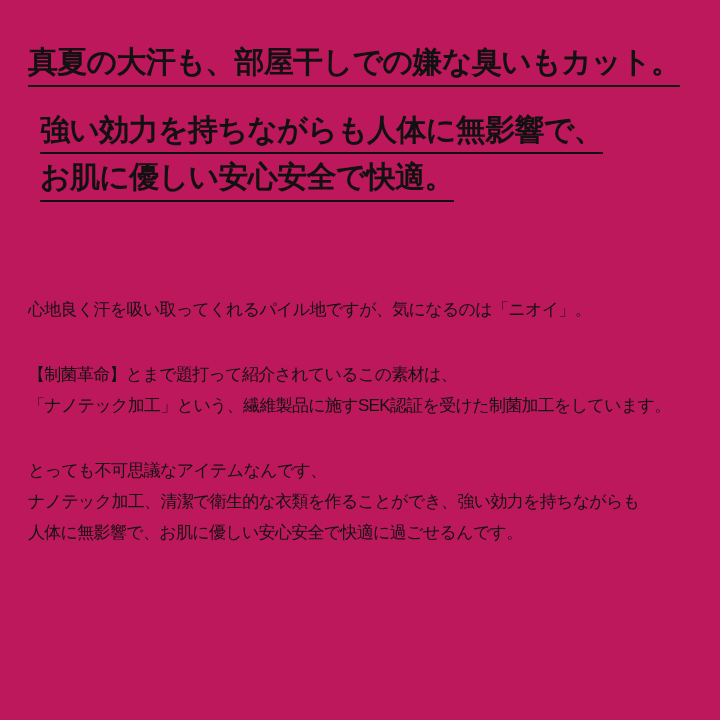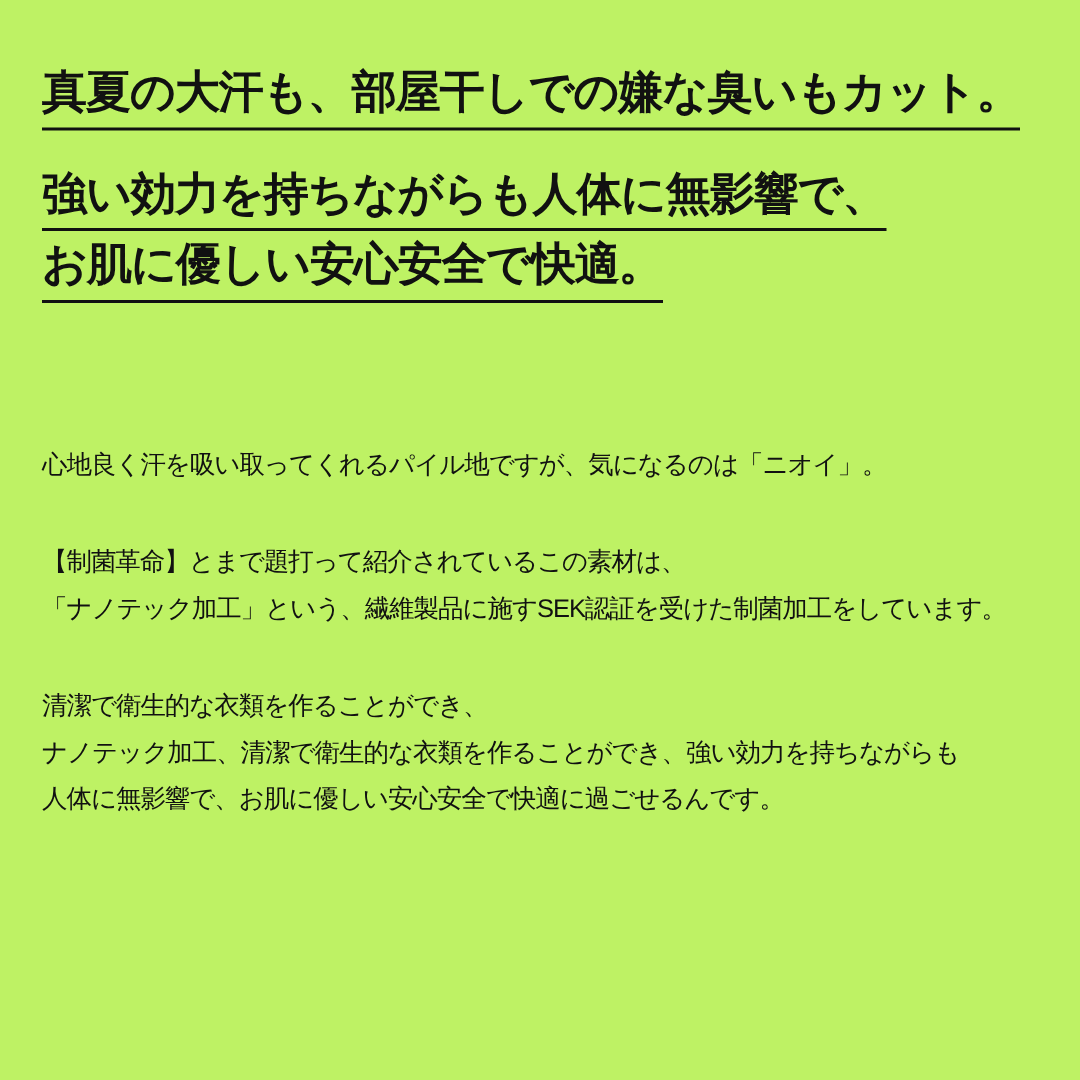--- a/index.html
+++ b/index.html
@@ -4,21 +4,21 @@
 <style>
   html, body {
     margin: 0;
     padding: 0;
     background: #ffffff;
   }
   .page {
     position: relative;
     width: 720px;
     height: 720px;
-    background: #bef264;
+    background: #be185d;
     box-sizing: border-box;
     padding: 45px 36px 0 28px;
     overflow: hidden;
     font-family: "Liberation Sans", sans-serif;
     color: #111111;
     font-feature-settings: "palt" 1;
   }
   .headline-block {
     margin: 0 0 26px 0;
   }
@@ -30,21 +30,21 @@
     display: inline-block;
     font-size: 30px;
     font-weight: bold;
     line-height: 1.15;
     letter-spacing: -0.7px;
     border-bottom: 2.5px solid #111111;
     padding-bottom: 5px;
     white-space: nowrap;
   }
   .sub-headline-block {
-    margin: 0;
+    margin: 12px;
   }
   .sub-headline-block .headline-line + .headline-line {
     margin-top: 5px;
   }
   .body-section {
     margin-top: 92px;
   }
   .paragraph {
     margin: 0 0 34px 0;
   }
@@ -82,20 +82,20 @@
     <p class="paragraph">
       <span class="text-line">心地良く汗を吸い取ってくれるパイル地ですが、気になるのは「ニオイ」。</span>
     </p>
 
     <p class="paragraph">
       <span class="text-line">【制菌革命】とまで題打って紹介されているこの素材は、</span>
       <span class="text-line">「ナノテック加工」という、繊維製品に施すSEK認証を受けた制菌加工をしています。</span>
     </p>
 
     <p class="paragraph">
-      <span class="text-line">清潔で衛生的な衣類を作ることができ、</span>
+      <span class="text-line">とっても不可思議なアイテムなんです、</span>
       <span class="text-line">ナノテック加工、清潔で衛生的な衣類を作ることができ、強い効力を持ちながらも</span>
       <span class="text-line">人体に無影響で、お肌に優しい安心安全で快適に過ごせるんです。</span>
     </p>
 
   </div>
 
 </div>
 
 </body></html>

